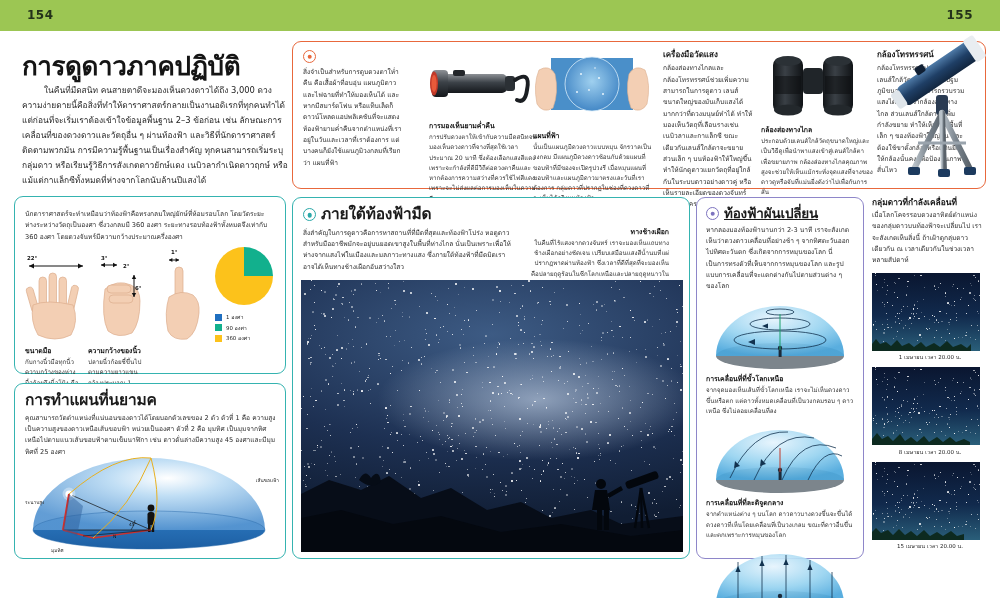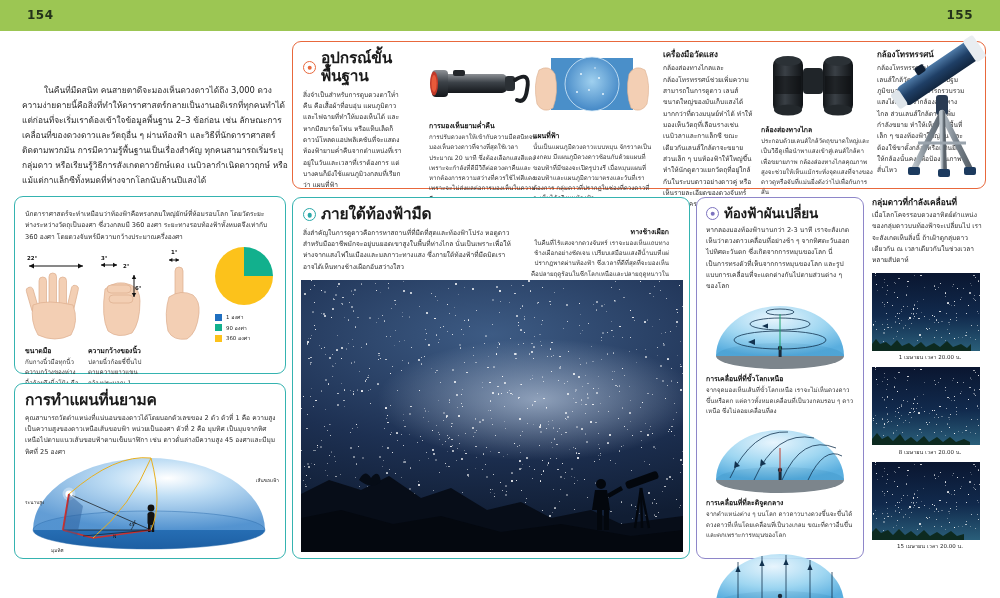--- a/index.html
+++ b/index.html
@@ -126,20 +126,23 @@
 
 <div class="page">
 
   <div class="topbar">
     <div class="pgnum l">154</div>
     <div class="pgnum r">155</div>
   </div>
 
   <div class="canvas">
 
+    <div class="panel" id="main-title-wrap">
+      <h1 class="main-title">การดูดาวภาคปฏิบัติ</h1>
+    </div>
     <div class="panel" id="intro-text">
       <p class="intro">ในคืนที่มืดสนิท คนสายตาดีจะมองเห็นดวงดาวได้ถึง 3,000 ดวง ความง่ายดายนี้คือสิ่งที่ทำให้ดาราศาสตร์กลายเป็นงานอดิเรกที่ทุกคนทำได้  แต่ก่อนที่จะเริ่มเราต้องเข้าใจข้อมูลพื้นฐาน 2–3 ข้อก่อน เช่น ลักษณะการเคลื่อนที่ของดวงดาวและวัตถุอื่น ๆ ผ่านท้องฟ้า และวิธีที่นักดาราศาสตร์ติดตามพวกมัน  การมีความรู้พื้นฐานเป็นเรื่องสำคัญ ทุกคนสามารถเริ่มระบุกลุ่มดาว หรือเรียนรู้วิธีการสังเกตดาวยักษ์แดง เนบิวลากำเนิดดาวฤกษ์ หรือแม้แต่กาแล็กซีทั้งหมดที่ห่างจากโลกนับล้านปีแสงได้</p>
     </div>
 
     <div class="panel frame-teal" id="panel-wide-sky">
       <div class="inner-pad">
         <p class="body" style="margin-top:4px;width:250px;">นักดาราศาสตร์จะทำเหมือนว่าท้องฟ้าคือทรงกลมใหญ่ยักษ์ที่ห้อมรอบโลก โดยวัดระยะห่างระหว่างวัตถุเป็นองศา  ซึ่งวงกลมมี 360 องศา ระยะทางรอบท้องฟ้าทั้งหมดจึงเท่ากับ 360 องศา โดยดวงจันทร์มีความกว้างประมาณครึ่งองศา</p>
       </div>
 
       <div class="hands">
@@ -281,21 +284,20 @@
         <div style="position:absolute;right:0px;top:30px;font-size:4.8px;color:#222;">เส้นขอบฟ้า</div>
         <div style="position:absolute;left:28px;bottom:-2px;font-size:4.8px;color:#222;">มุมทิศ</div>
       </div>
     </div>
 
     <div class="panel frame-orange" id="panel-equipment">
 
       <div class="eq-col" style="left:10px; top:8px; width:104px;">
         <div class="sec-head t-orange">
           <span class="target"></span>
-          <h2 class="sec-title">อุปกรณ์ขั้นพื้นฐาน</h2>
         </div>
         <p class="body" style="margin-top:4px;">สิ่งจำเป็นสำหรับการดูบดวงตาให่ำคืน คือเสื้อผ้าที่อบอุ่น แผนภูมิดาว และไฟฉายที่ทำให้มองเห็นได้ และหากมีสมาร์ตโฟน หรือแท็บเล็ตก็ดาวน์โหลดแอปพลิเคชันที่จะแสดงท้องฟ้ายามค่ำคืนจากตำแหน่งที่เราอยู่ในวันและเวลาที่เราต้องการ แต่บางคนก็ยังใช้แผนภูมิวงกลมที่เรียกว่า แผนที่ฟ้า</p>
       </div>
 
       <div class="eq-col" style="left:136px; top:10px; width:110px;">
         <svg width="108" height="62" viewBox="0 0 108 62">
           <defs>
             <linearGradient id="flg" x1="0" y1="0" x2="0" y2="1">
               <stop offset="0%" stop-color="#8d9196"></stop>
                 <stop offset="45%" stop-color="#3c4248"></stop>
@@ -1348,21 +1350,21 @@
 
           <path d="M58 48 q6 -12 12 -2 q8 -10 10 4 q-10 8 -22 -2z" fill="#060c16"></path>
         </svg>
       </div>
     </div>
 
     <div class="panel frame-purple" id="panel-changing">
       <div style="padding:8px 9px 0 9px;">
         <div class="sec-head t-purple">
           <span class="target"></span>
-          <h2 class="sec-title" style="font-size:13.5px;">ท้องฟ้าผันเปลี่ยน</h2>
+          <h2 class="sec-title" style="font-size:13.5px;text-decoration:underline;">ท้องฟ้าผันเปลี่ยน</h2>
         </div>
         <p class="body" style="margin-top:3px;">หากลองมองท้องฟ้านานกว่า 2-3 นาที เราจะสังเกตเห็นว่าดวงดาวเคลื่อนที่อย่างช้า ๆ จากทิศตะวันออกไปทิศตะวันตก ซึ่งเกิดจากการหมุนของโลก นี่เป็นการทรงตัวที่เห็นจากการหมุนของโลก และรูปแบบการเคลื่อนที่จะแตกต่างกันไปตามส่วนต่าง ๆ ของโลก</p>
 
         <div class="mini-dome" style="margin-top:6px;">
           <svg width="144" height="74" viewBox="0 0 144 74">
             <defs>
               <radialGradient id="md1" cx="45%" cy="25%" r="75%">
                 <stop offset="0%" stop-color="#e6f4fd"></stop>
                   <stop offset="55%" stop-color="#97d3f0"></stop>
                 <stop offset="100%" stop-color="#4ba7dc"></stop>

